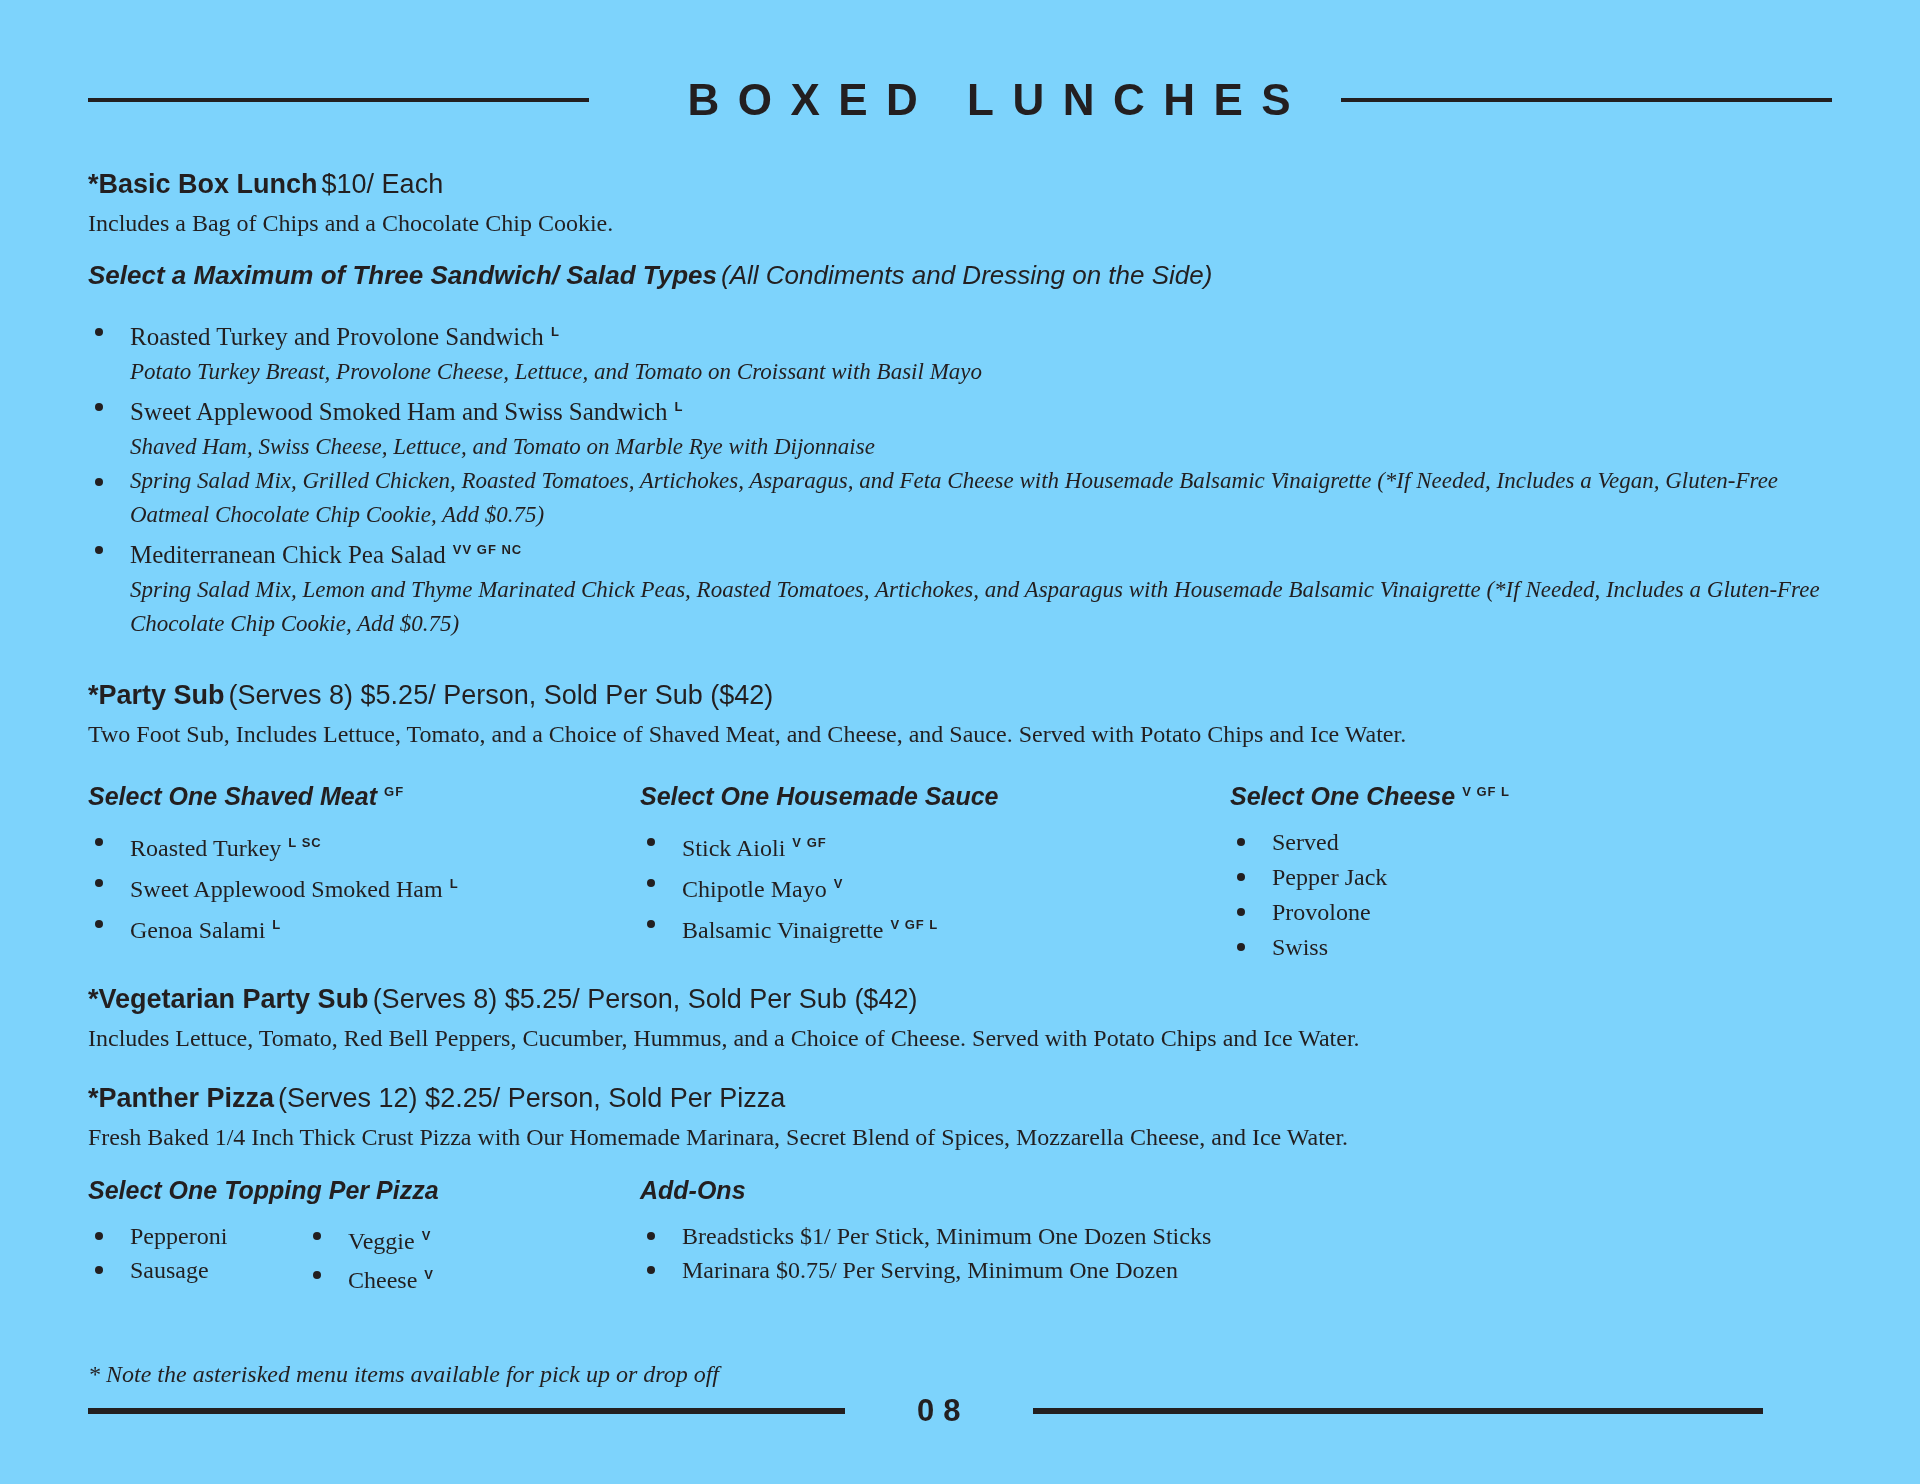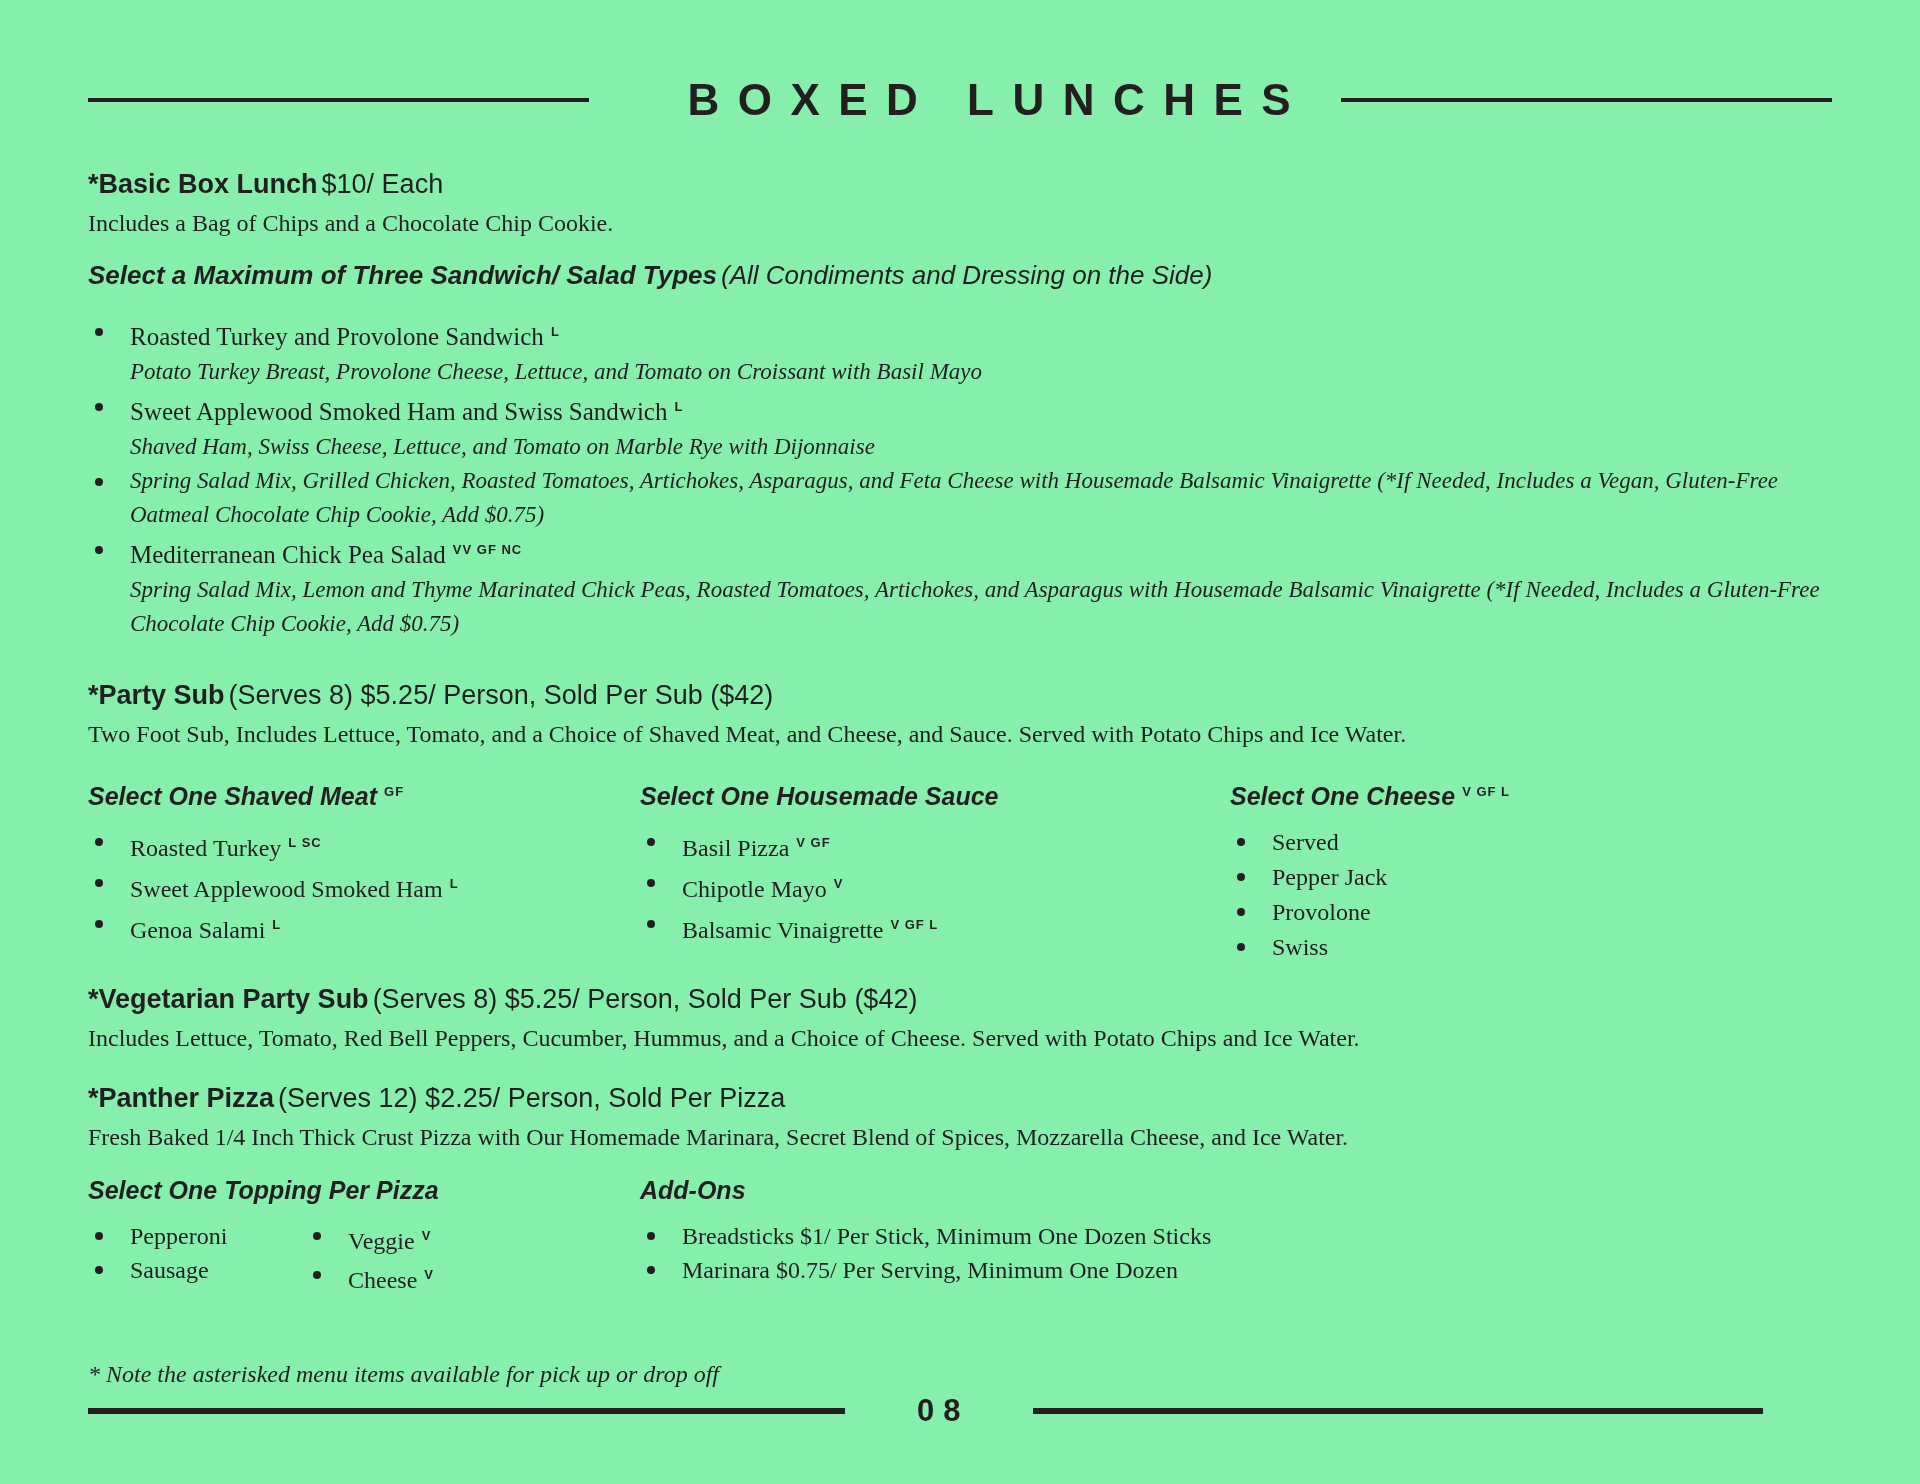--- a/index.html
+++ b/index.html
@@ -1,18 +1,18 @@
 <!DOCTYPE html>
 <html><head>
 <meta charset="utf-8">
 <style>
   * { margin:0; padding:0; box-sizing:border-box; }
   html,body { background:#ffffff; }
   .page {
-    position:relative; width:1920px; height:1484px; background:#86efac;
+    position:relative; width:1920px; height:1484px; background:#7dd3fc;
     color:#231f20; font-family:"Liberation Serif", serif; overflow:hidden;
   }
   .content { padding:0 88px; }
 
   
   .header-row { display:flex; align-items:center; padding-top:74px; }
   .rule { height:4px; background:#231f20; }
   .rule-left  { width:523px; }
   .rule-right { width:512px; }
   .page-title {
@@ -159,21 +159,21 @@
                 <div class="item-name"><span>Genoa Salami</span><span class="tags">L</span></div>
               </div>
           </div>
         </div>
 
         <div class="col-2">
           <div class="col-header"><span>Select One Housemade Sauce</span><span class="tags"></span></div>
           <div class="col-list">
             <div class="menu-item col-item">
                 <span class="dot"></span>
-                <div class="item-name"><span>Basil Pizza</span><span class="tags">V GF</span></div>
+                <div class="item-name"><span>Stick Aioli</span><span class="tags">V GF</span></div>
               </div>
             <div class="menu-item col-item">
                 <span class="dot"></span>
                 <div class="item-name"><span>Chipotle Mayo</span><span class="tags">V</span></div>
               </div>
             <div class="menu-item col-item">
                 <span class="dot"></span>
                 <div class="item-name"><span>Balsamic Vinaigrette</span><span class="tags">V GF L</span></div>
               </div>
           </div>

